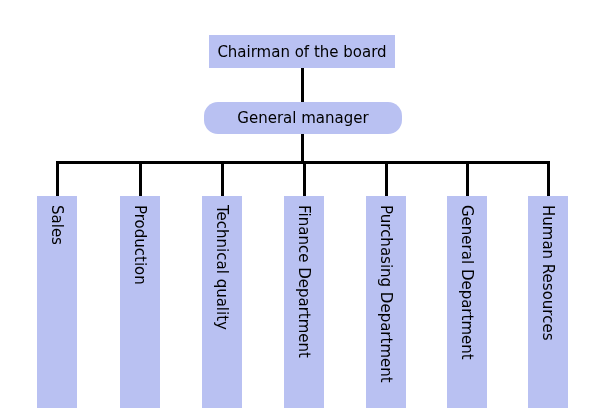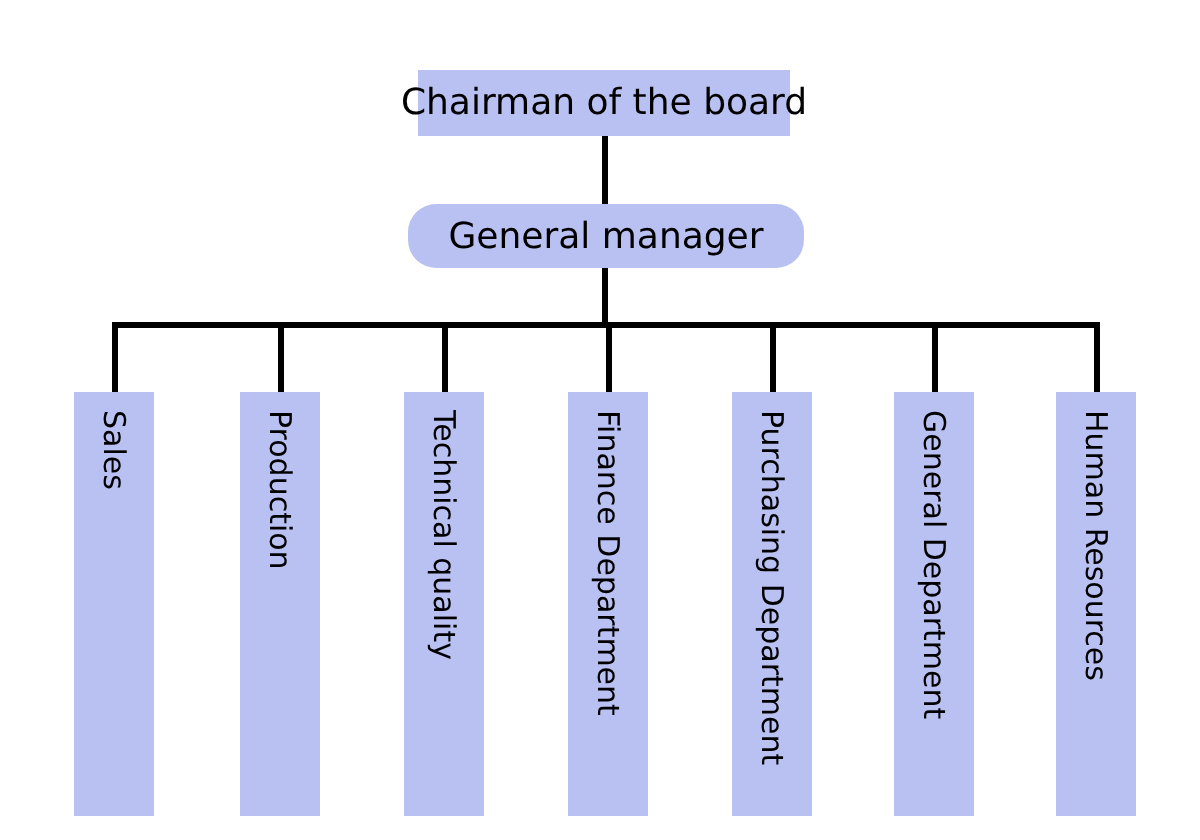--- a/index.html
+++ b/index.html
@@ -15,21 +15,21 @@
     font-family: "DejaVu Sans", "Liberation Sans", sans-serif;
     color: var(--text, #000000);
     overflow: hidden;
   }
   .node {
     position: absolute;
     background: var(--box-fill, #b9c1f2);
     display: flex;
     align-items: center;
     justify-content: center;
-    font-size: 18px;
+    font-size: 15px;
     white-space: nowrap;
   }
   .node.top-node {
     text-align: center;
   }
   .dept {
     position: absolute;
     top: 196px;
     height: 212px;
     width: 40px;

